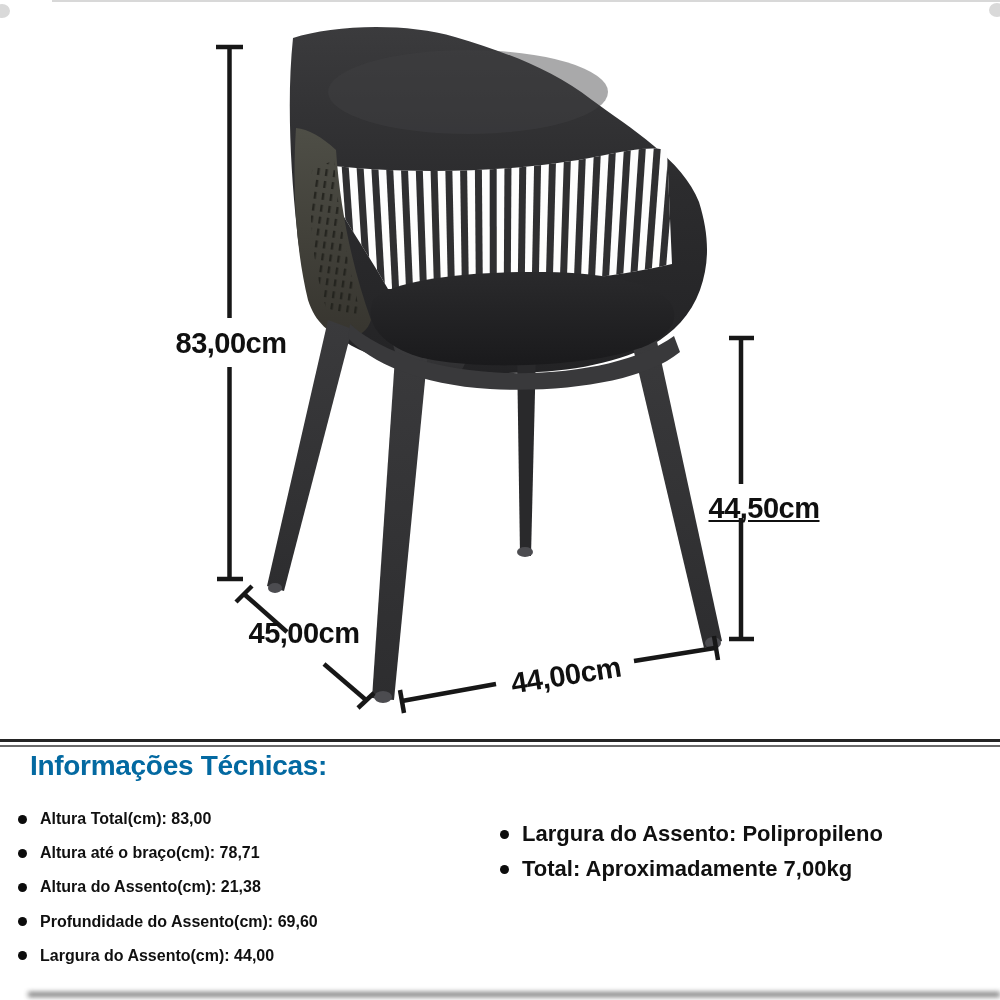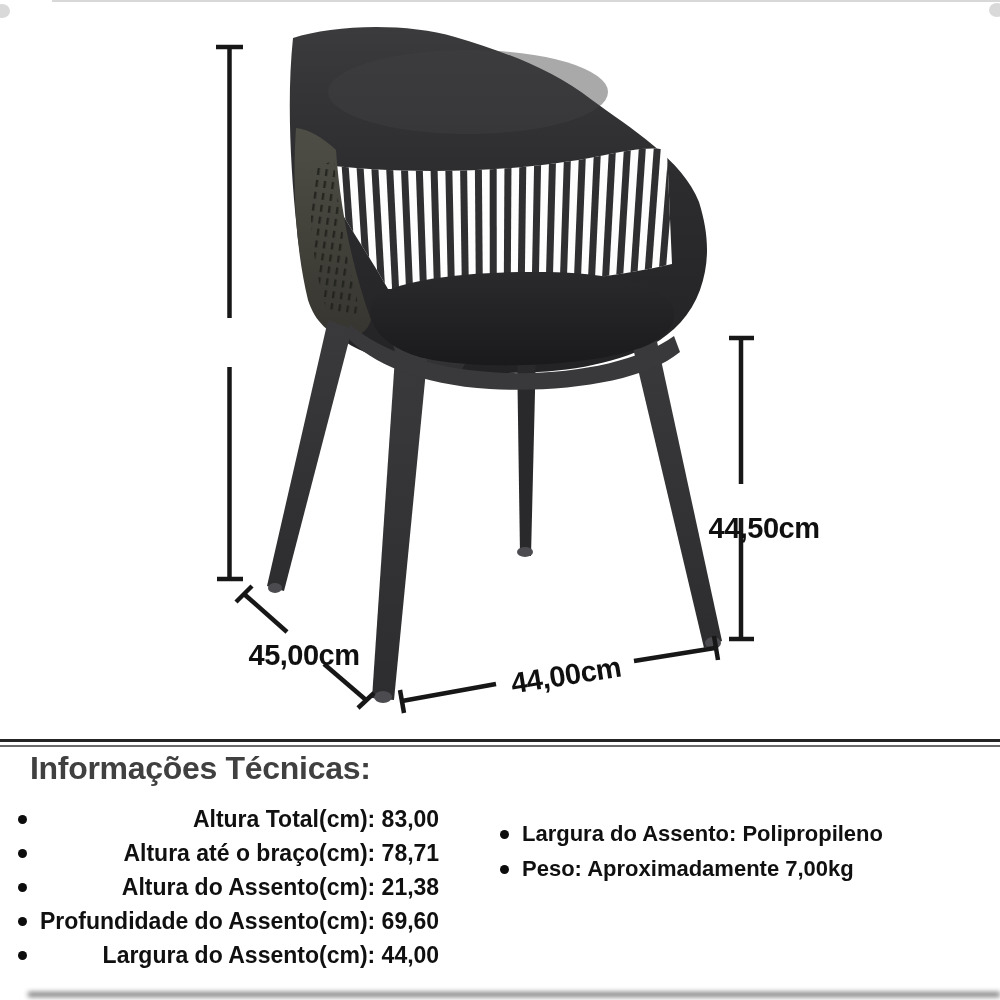--- a/index.html
+++ b/index.html
@@ -17,26 +17,26 @@
   .top-line{position:absolute;left:52px;top:0;width:948px;height:2px;background:#d8d8d8;}
   .corner-blob{position:absolute;width:16px;height:14px;border-radius:50%;background:#d9d9d9;}
   .blob-l{left:-6px;top:4px;}
   .blob-r{right:-5px;top:3px;}
   .bottom-blur{position:absolute;left:28px;top:992px;width:972px;height:5px;background:#454545;
                filter:blur(2.5px);opacity:.7;}
 
   
   .divider-main{position:absolute;left:0;top:739px;width:1000px;height:3px;background:#242424;}
   .divider-sub{position:absolute;left:0;top:745px;width:1000px;height:2px;background:#6a6a6a;}
-  .section-heading{position:absolute;left:30px;top:750px;margin:0;font-size:32px;font-weight:bold;
-                   letter-spacing:-0.3px;color:#404040;}
+  .section-heading{position:absolute;left:30px;top:750px;margin:0;font-size:28px;font-weight:bold;
+                   letter-spacing:-0.3px;color:#0369a1;}
   ul.spec-list{position:absolute;margin:0;padding:0;list-style:none;}
   ul.spec-list li{display:flex;align-items:center;white-space:nowrap;font-weight:bold;color:#101010;}
   .list-left{left:18px;top:802px;}
-  .list-left li{height:34.2px;font-size:23px;justify-content:space-between;}
+  .list-left li{height:34.2px;font-size:16px;}
   .list-right{left:500px;top:817px;}
   .list-right li{height:34.8px;font-size:22px;}
   .dot{width:9px;height:9px;border-radius:50%;background:#0c0c0c;margin-right:13px;flex:0 0 auto;}
 </style>
 </head>
 <body>
 
 <div class="stage">
 
   <div class="top-line"></div>
@@ -160,22 +160,23 @@
       </g>
       <g>
         <line x1="400" y1="690" x2="404" y2="713"></line>
         <line x1="402" y1="701" x2="496" y2="684"></line>
         <line x1="634" y1="661" x2="715" y2="648"></line>
         <line x1="714" y1="636" x2="718" y2="660"></line>
       </g>
     </g>
   </svg>
 
-  <div class="dim-label" style="left:701px;top:512px;width:126px;">44,50cm</div>
-  <div class="dim-label" style="left:241px;top:639px;width:126px;">45,00cm</div>
+  <div class="dim-label" style="left:169px;top:327px;width:124px;">83,00cm</div>
+  <div class="dim-label" style="left:701px;top:492px;width:126px;text-decoration:underline;">44,50cm</div>
+  <div class="dim-label" style="left:241px;top:617px;width:126px;">45,00cm</div>
   <div class="dim-label rot" style="left:500px;top:659px;width:132px;">44,00cm</div>
 
   <div>
     <div class="divider-main"></div>
     <div class="divider-sub"></div>
     <h2 class="section-heading">Informações Técnicas:</h2>
 
     <ul class="spec-list list-left">
       <li>
           <span class="dot"></span>
@@ -199,19 +200,19 @@
         </li>
     </ul>
 
     <ul class="spec-list list-right">
       <li>
           <span class="dot"></span>
           <span>Largura do Assento: Polipropileno</span>
         </li>
       <li>
           <span class="dot"></span>
-          <span>Peso: Aproximadamente 7,00kg</span>
+          <span>Total: Aproximadamente 7,00kg</span>
         </li>
     </ul>
   </div>
 
   <div class="bottom-blur"></div>
 </div>
 
 </body></html>

